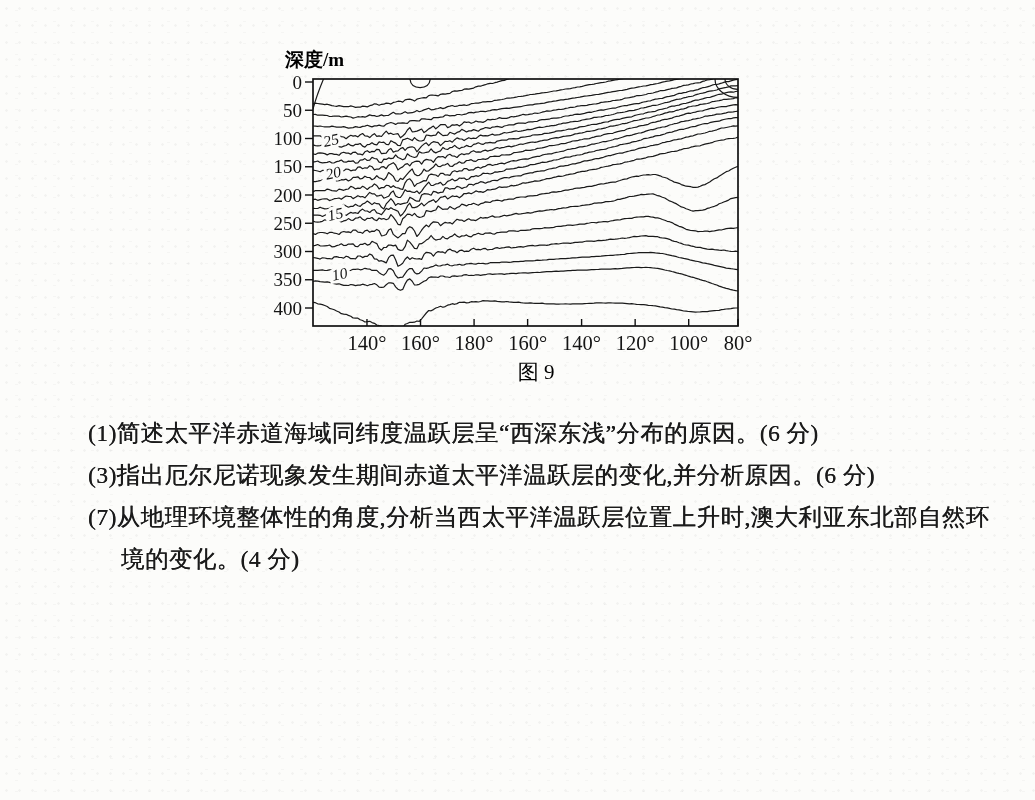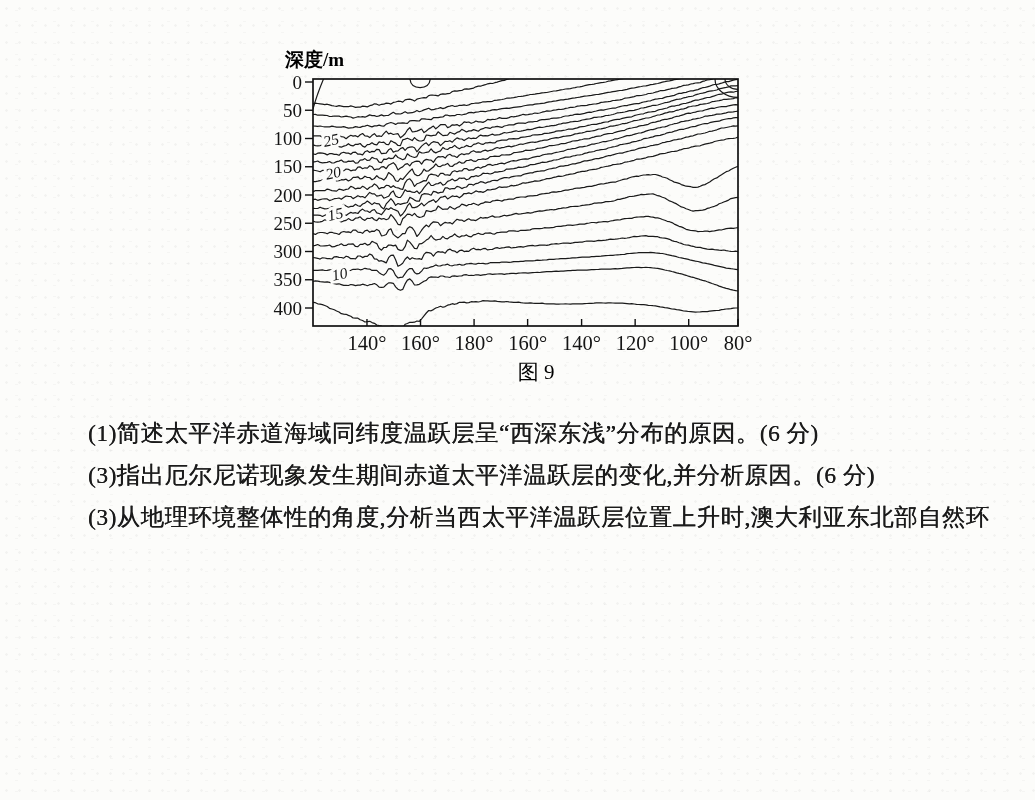--- a/index.html
+++ b/index.html
@@ -110,16 +110,17 @@
           <text transform="translate(336.375 219.295) rotate(-12)" font-size="15.5" font-style="italic" fill="#111" stroke="#fcfcfa" stroke-width="6" paint-order="stroke" text-anchor="middle">15</text>
           <text transform="translate(340.625 279.18499999999995) rotate(-12)" font-size="15.5" font-style="italic" fill="#111" stroke="#fcfcfa" stroke-width="6" paint-order="stroke" text-anchor="middle">10</text>
         </g>
       <text x="536" y="379" text-anchor="middle" class="caption-text">图 9</text>
     </svg>
   </div>
 
   <div class="questions">
     <div class="q-line">(1)简述太平洋赤道海域同纬度温跃层呈“西深东浅”分布的原因。(6 分)</div>
     <div class="q-line">(3)指出厄尔尼诺现象发生期间赤道太平洋温跃层的变化,并分析原因。(6 分)</div>
-    <div class="q-line">(3)从地理环境整体性的角度,分析当西太平洋温跃层位置上升时,澳大利亚东北部自然环</div>
+    <div class="q-line">(7)从地理环境整体性的角度,分析当西太平洋温跃层位置上升时,澳大利亚东北部自然环</div>
+    <div class="q-line q-wrap">境的变化。(4 分)</div>
   </div>
 
 </div>
 
 </body></html>

